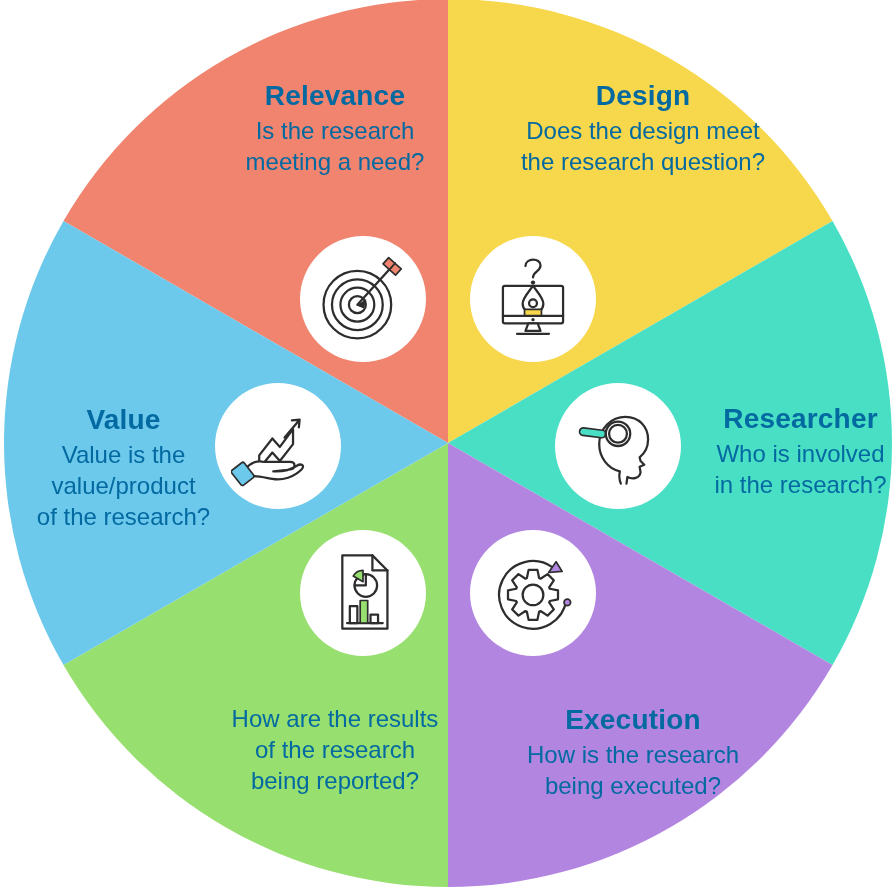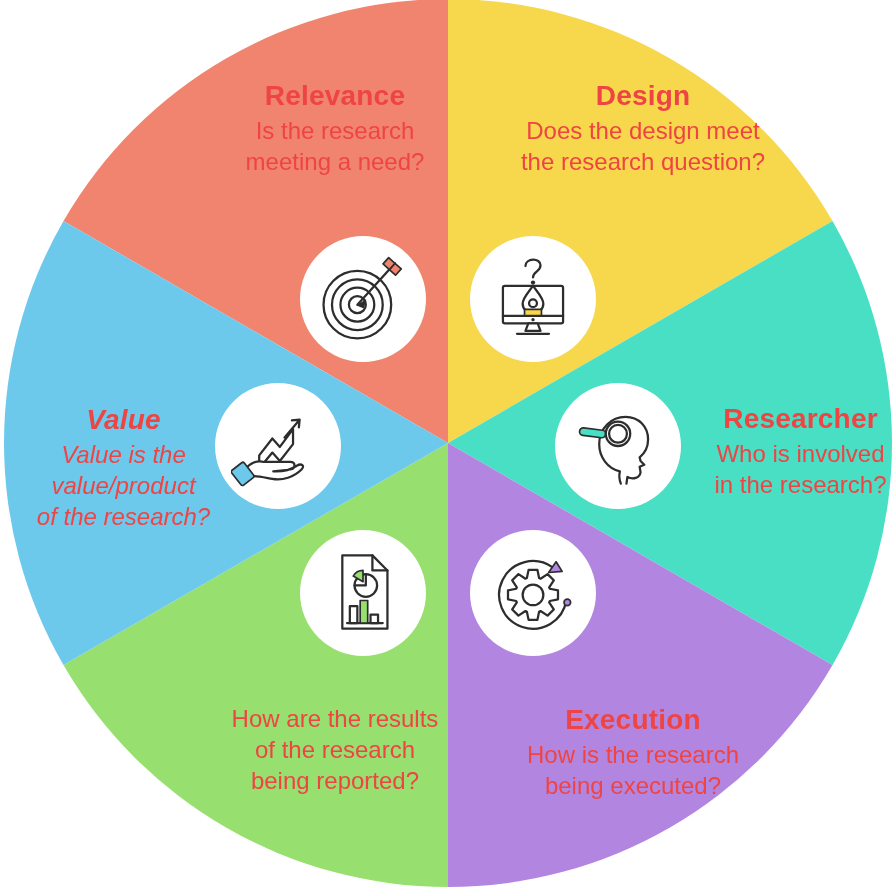--- a/index.html
+++ b/index.html
@@ -6,32 +6,32 @@
   .stage {
     position:relative; width:896px; height:896px; overflow:hidden;
     background:#ffffff; font-family:"Liberation Sans", sans-serif;
   }
   .pie { position:absolute; left:0; top:0; width:896px; height:896px; }
   .icon-circle {
     position:absolute; width:126px; height:126px; border-radius:50%;
     background:#ffffff; display:flex; align-items:center; justify-content:center;
   }
   .icon-circle svg { width:94px; height:94px; }
-  .textblock { position:absolute; color:#ef4444; }
+  .textblock { position:absolute; color:#0369a1; }
   .seg-title { font-size:28px; font-weight:700; line-height:33px; margin-bottom:3px; letter-spacing:0.2px; }
   .seg-line  { font-size:24px; line-height:31px; }
   .tb-center { text-align:center; }
   .tb-left   { text-align:center; }
   
   .tb-relevance   { left:170px; top:79px;  width:330px; }
   .tb-design      { left:493px; top:79px;  width:300px; }
   .tb-researcher  { left:703px; top:402px; width:195px; }
   .tb-execution   { left:493px; top:703px; width:280px; }
   .tb-endproduct  { left:170px; top:703px; width:330px; }
-  .tb-value       { left:16px;  top:403px; width:215px;font-style:italic; }
+  .tb-value       { left:16px;  top:403px; width:215px; }
   .ic-relevance   { left:300px; top:236px; }
   .ic-design      { left:470px; top:236px; }
   .ic-researcher  { left:555px; top:383px; }
   .ic-execution   { left:470px; top:530px; }
   .ic-endproduct  { left:300px; top:530px; }
   .ic-value       { left:215px; top:383px; }
   .lineart { fill:none; stroke:#2D2D2D; stroke-width:2.4; stroke-linecap:round; stroke-linejoin:round; }
   .lineart-fill { fill:#ffffff; stroke:#2D2D2D; stroke-width:2.4; stroke-linecap:round; stroke-linejoin:round; }
   .accent { stroke:#2D2D2D; stroke-width:1.8; stroke-linejoin:round; }
 </style>

